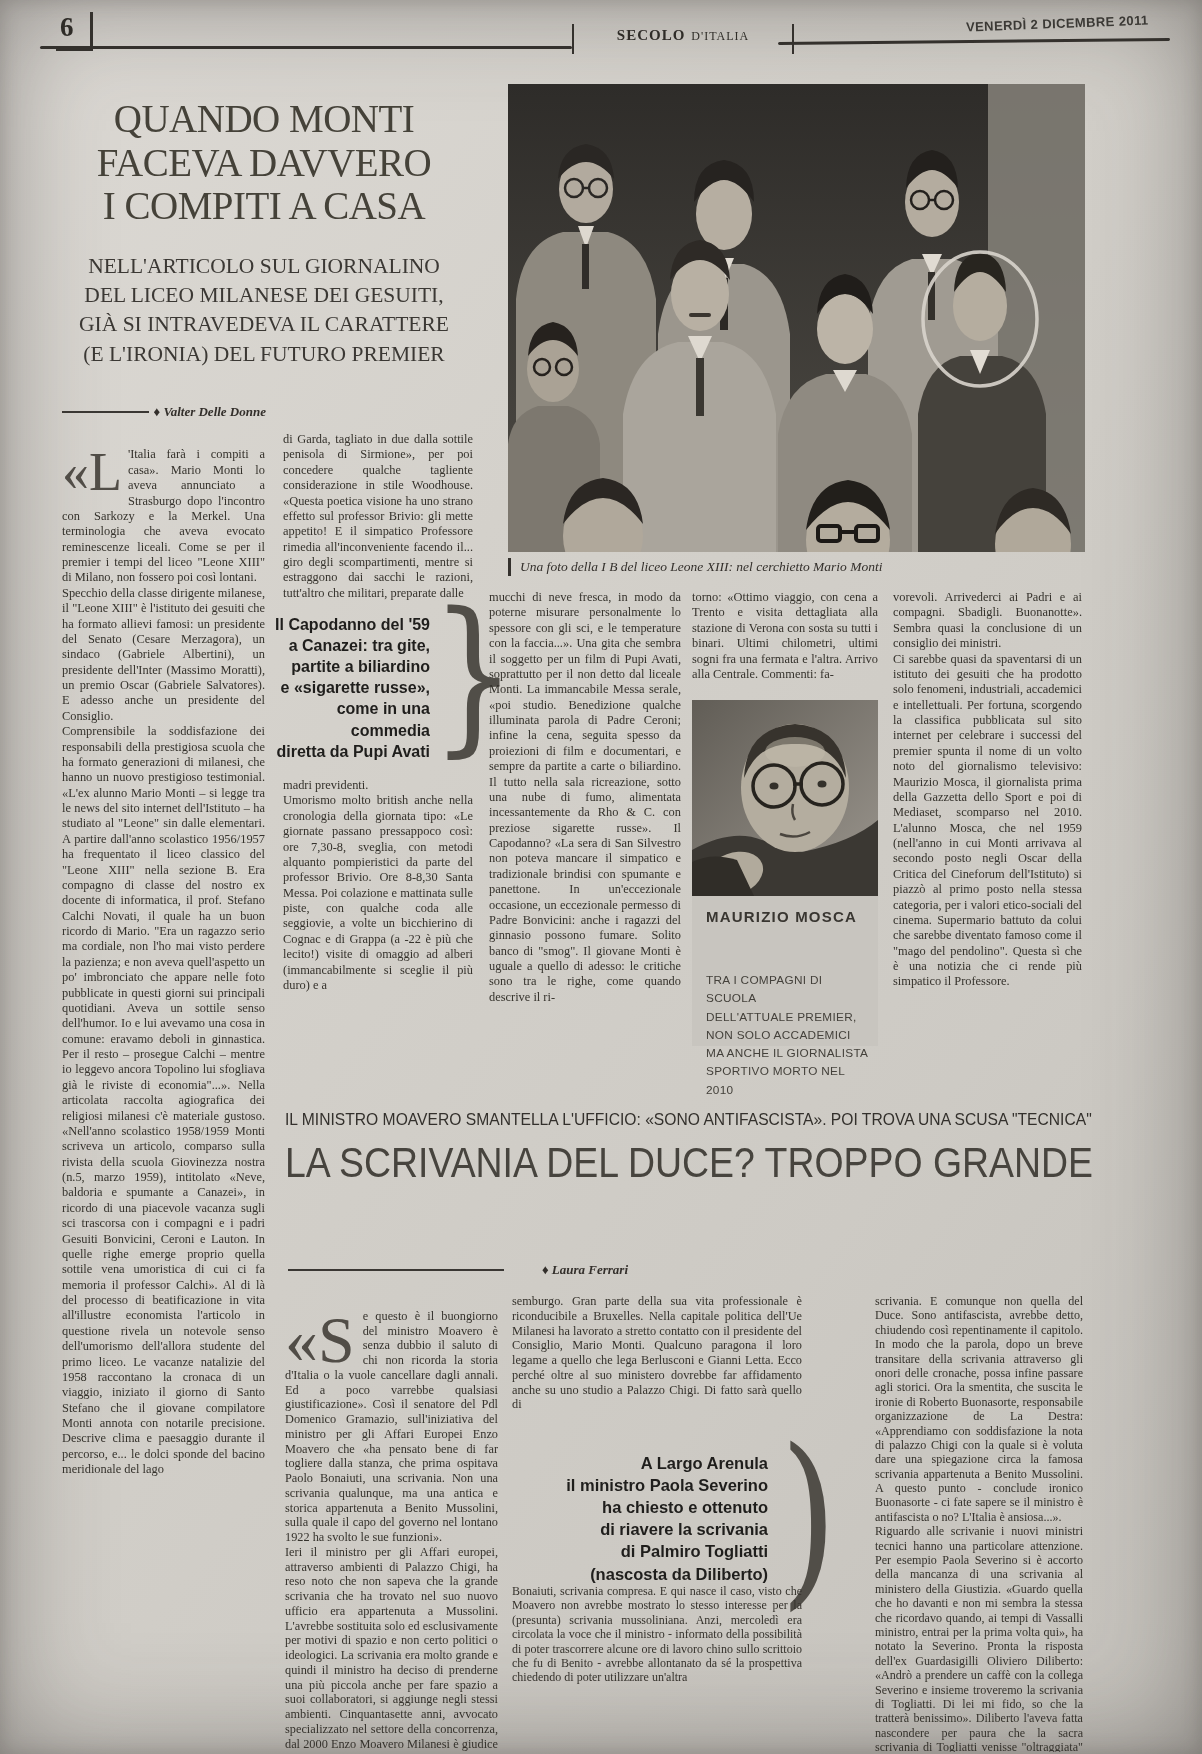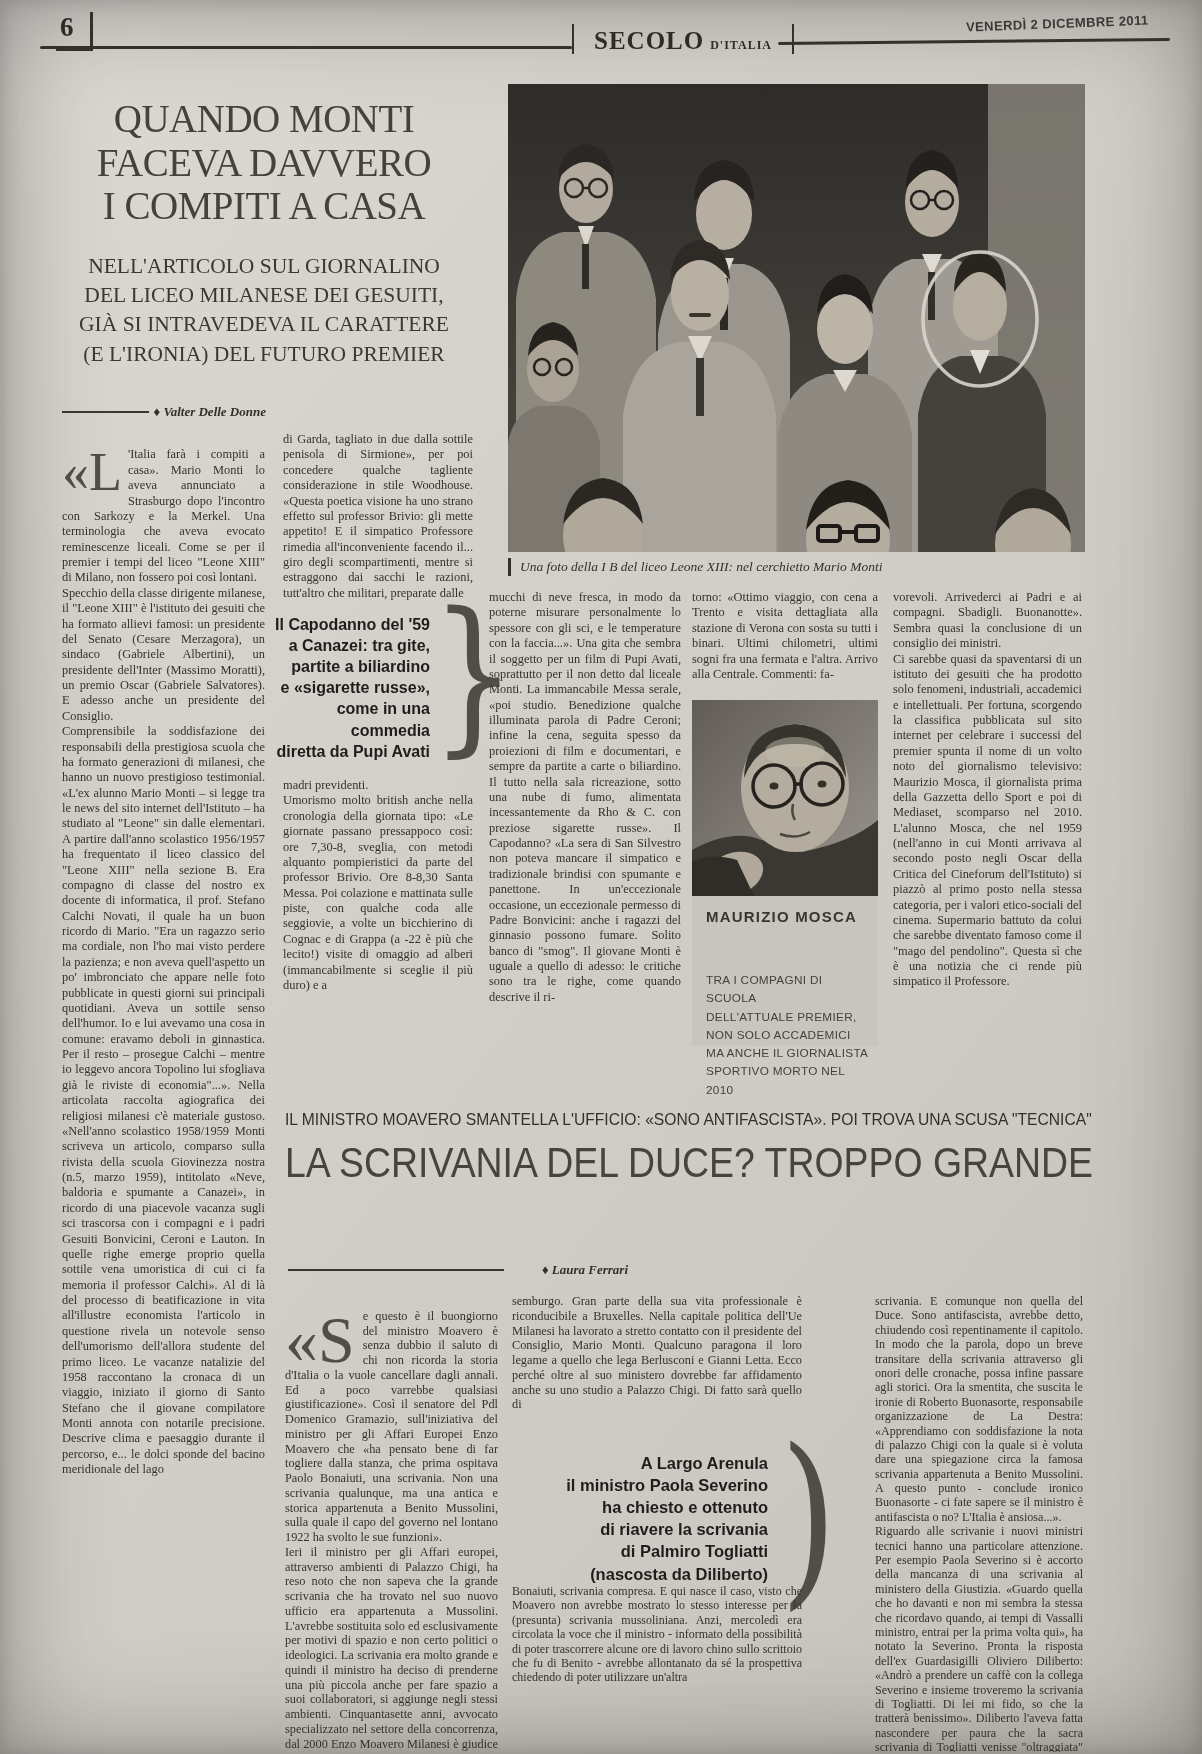--- a/index.html
+++ b/index.html
@@ -10,22 +10,22 @@
   .abs{position:absolute;}
 
   
   .pg-num{left:56px;top:12px;font-size:27px;font-weight:700;
           border-right:3px solid #34312d;border-bottom:3px solid #34312d;
           padding:0 16px 5px 4px;color:#2e2b27;}
   .rule-top-l{left:40px;top:46px;width:532px;height:3px;background:#34312d;border-radius:2px;}
   .rule-top-r{left:778px;top:40px;width:392px;height:3px;background:#34312d;border-radius:2px;transform:rotate(-.6deg);}
   .masthead{left:572px;top:24px;width:206px;height:24px;display:flex;align-items:baseline;justify-content:center;gap:6px;
             background:transparent;border-left:2px solid #34312d;border-right:2px solid #34312d;padding:3px 6px;}
-  .mh-main{font-size:25px;font-weight:700;letter-spacing:1px;color:#2f2c28;}
-  .mh-sub{font-size:12px;font-weight:700;letter-spacing:1px;color:#2f2c28;}
+  .mh-main{font-size:15px;font-weight:700;letter-spacing:1px;color:#2f2c28;}
+  .mh-sub{font-size:12px;font-weight:400;letter-spacing:1px;color:#2f2c28;}
   .date{left:966px;top:16px;font-family:"Liberation Sans",sans-serif;font-size:13px;font-weight:700;
         letter-spacing:.4px;color:#3b3935;transform:rotate(-2.2deg);}
 
   
   .headline1{left:58px;top:74px;width:412px;font-size:39px;line-height:1.12;text-align:center;
              white-space:pre-line;color:#454239;letter-spacing:-.5px;margin-top:23px;}
   .subhead1{left:58px;top:252px;width:412px;font-size:21.5px;line-height:1.36;text-align:center;
             white-space:pre-line;color:#3b3834;}
   .byline{display:flex;align-items:center;gap:5px;}
   .byline .rule{flex:1;height:2px;background:#3a3733;}

